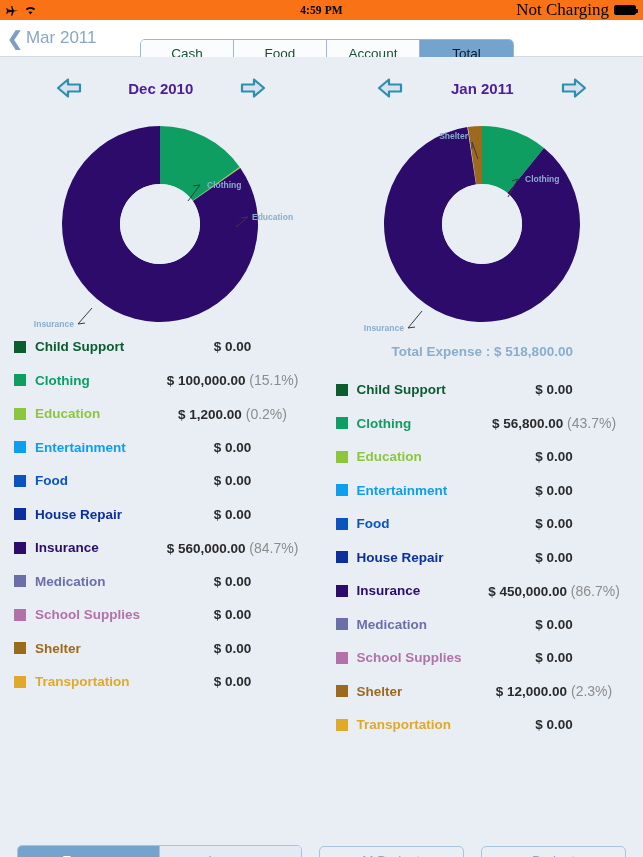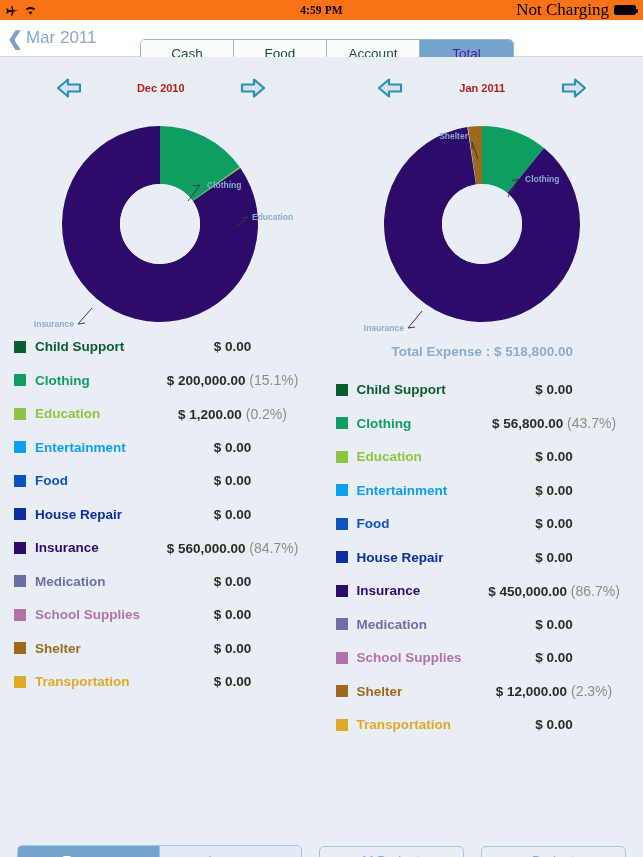--- a/index.html
+++ b/index.html
@@ -46,30 +46,30 @@
     display:flex; height:29px;
     border:1px solid #9bb7d4; border-radius:5px; overflow:hidden;
     background:#fbfcfe;
   }
   .seg {
     min-width:93px; display:flex; align-items:center; justify-content:center;
     font-size:13.5px; color:#14532d; cursor:pointer;
     border-right:1px solid #9bb7d4; background:#fbfcfe;
   }
   .seg:last-child { border-right:none; }
-  .seg.sel { background:#74a4cd; color:#4c1d95; }
+  .seg.sel { background:#74a4cd; color:#0f172a; }
   
   .content { height:780px; background:#e9eef5; position:relative; }
   .cols { display:flex; }
   .col { width:321.5px; position:relative; }
   .monthhdr {
     height:48px; display:flex; align-items:center; justify-content:center;
     gap:34px; padding-top:14px;
   }
-  .month-label { color:#b91c1c; font-size:11px; font-weight:bold; width:90px; text-align:center;}
+  .month-label { color:#4c1d95; font-size:15px; font-weight:bold; width:90px; text-align:center;}
   .arrow { cursor:pointer; display:block; }
   
   .donutwrap { height:225px; display:flex; justify-content:center; align-items:flex-start;
                padding-top:6px; position:relative; }
   .total {
     text-align:center; color:#8aadcb; font-size:13.5px; font-weight:bold;
     padding-top:14px; padding-bottom:14px;
   }
   
   .rows { padding:0 14px 0 14px; }
@@ -164,21 +164,21 @@
         </div>
         <div class="rows">
           <div class="row">
             <span class="swatch" style="background: rgb(11, 92, 46);"></span>
             <span class="rname" style="color: rgb(11, 92, 46);">Child Support</span>
             <span class="amtbox"><span class="ramt">$ 0.00</span></span>
           </div>
           <div class="row">
             <span class="swatch" style="background: rgb(14, 158, 98);"></span>
             <span class="rname" style="color: rgb(14, 158, 98);">Clothing</span>
-            <span class="amtbox"><span class="ramt">$ 200,000.00</span><span class="rpct"> (15.1%)</span></span>
+            <span class="amtbox"><span class="ramt">$ 100,000.00</span><span class="rpct"> (15.1%)</span></span>
           </div>
           <div class="row">
             <span class="swatch" style="background: rgb(140, 198, 63);"></span>
             <span class="rname" style="color: rgb(140, 198, 63);">Education</span>
             <span class="amtbox"><span class="ramt">$ 1,200.00</span><span class="rpct"> (0.2%)</span></span>
           </div>
           <div class="row">
             <span class="swatch" style="background: rgb(14, 158, 240);"></span>
             <span class="rname" style="color: rgb(14, 158, 240);">Entertainment</span>
             <span class="amtbox"><span class="ramt">$ 0.00</span></span>

